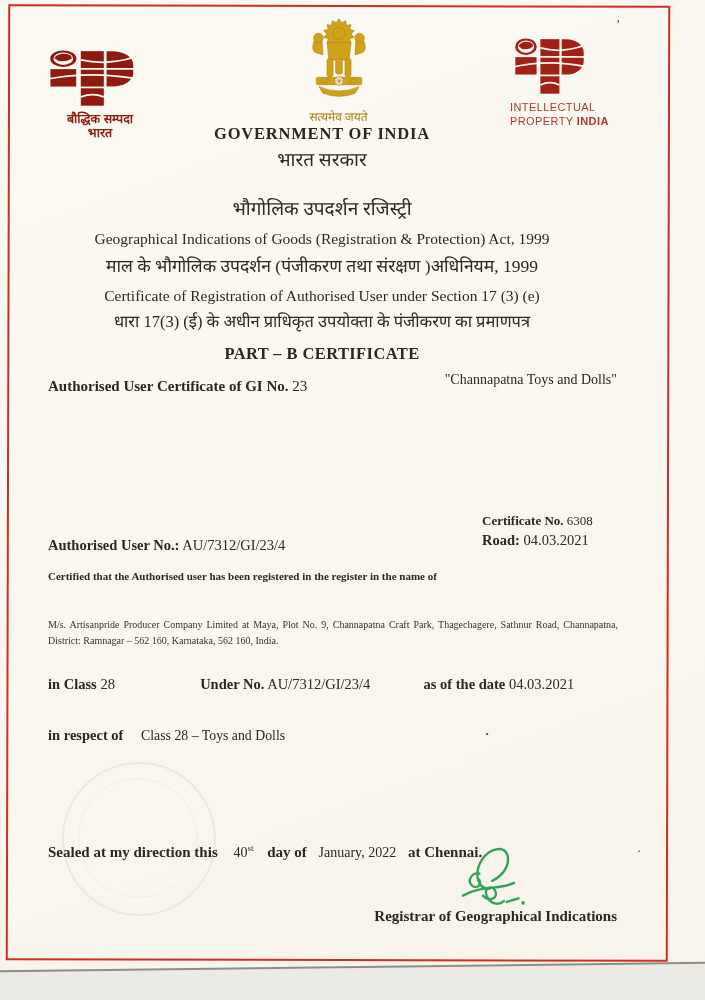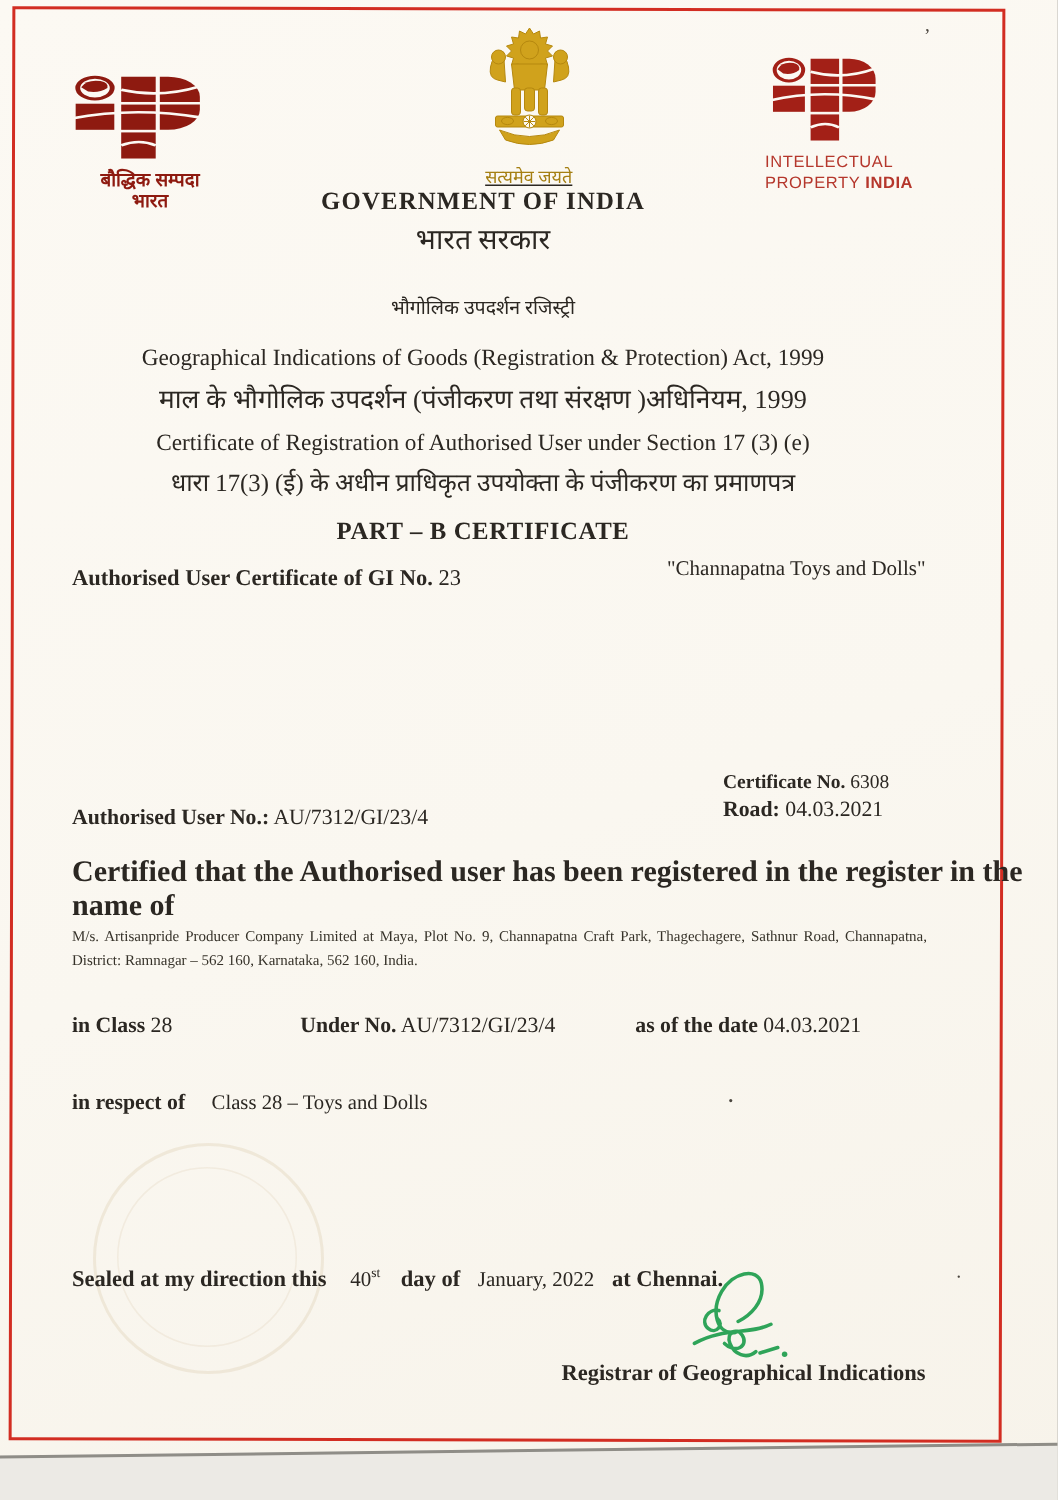--- a/index.html
+++ b/index.html
@@ -6,32 +6,32 @@
   .paper{position:relative;width:705px;height:1000px;background:linear-gradient(160deg,#fcf9f3 0%,#faf7f0 55%,#f7f3ea 100%);font-family:"Liberation Serif",serif;color:#2b2722;}
   .abs{position:absolute;}
   .border-frame{left:7px;top:5px;width:658px;height:952px;border:2px solid #d22d22;transform:rotate(.15deg);}
   .center-col{left:36px;width:572px;text-align:center;}
   .bold{font-weight:bold;}
   .sans{font-family:"Liberation Sans",sans-serif;}
   .hi{font-family:"Liberation Serif","DejaVu Sans",serif;}
   .govt-en{top:124px;font-size:16.5px;letter-spacing:.8px;}
   .govt-hi{top:146px;font-size:19px;}
   .reg-en{top:173px;font-size:15.5px;letter-spacing:.4px;}
-  .reg-hi{top:195px;font-size:13px;}
+  .reg-hi{top:195px;font-size:19px;}
   .act-en{top:230px;font-size:15.5px;}
   .act-hi{top:253px;font-size:17.5px;}
   .sec-en{top:287px;font-size:15.5px;}
   .sec-hi{top:309px;font-size:16.5px;}
   .part-title{top:344px;font-size:16.5px;letter-spacing:.4px;}
   .gi-line{left:48px;top:378px;font-size:15px;}
   .gi-name{right:88px;top:372px;font-size:14px;}
   .cert-no{left:482px;top:513px;font-size:13px;}
   .cert-date{left:482px;top:532px;font-size:14.5px;}
   .user-no{left:48px;top:537px;font-size:14.5px;}
-  .certified{left:48px;top:570px;font-size:20px;}
+  .certified{left:48px;top:570px;font-size:11px;}
   .registrant{left:48px;top:601px;width:570px;font-size:10px;line-height:1.6;text-align:justify;color:#363229;margin-top:16px;}
   .class-row{left:48px;top:676px;font-size:14.5px;width:580px;}
   .respect-row{left:48px;top:727px;font-size:14.5px;}
   .sealed-row{left:48px;top:843px;font-size:15px;}
   .registrar{right:88px;top:908px;font-size:15px;}
   .val{font-weight:normal;}
   .ip-caption{color:#8e1a10;font-weight:bold;font-size:12.5px;line-height:1.15;text-align:center;}
   .ipr-text{color:#b5372c;font-size:11px;letter-spacing:.4px;line-height:1.3;}
   .motto{color:#a57f12;font-size:12px;text-align:center;}
   .seal-ghost{left:62px;top:762px;width:150px;height:150px;border-radius:50%;border:2px solid rgba(205,180,140,.22);}
@@ -65,21 +65,21 @@
       <path d="M4 50 Q50 36 98 49" stroke="#fcf9f3" stroke-width="3" fill="none"></path>
       <path d="M40 17 Q68 27 97 13" stroke="#fcf9f3" stroke-width="3" fill="none"></path>
       <path d="M40 81 Q53 73 65 81" stroke="#fcf9f3" stroke-width="3" fill="none"></path>
     </svg>
     <div class="ip-caption sans">
       <div>बौद्धिक सम्पदा</div>
       <div>भारत</div>
     </div>
   </div>
 
-  <div class="abs" style="left:280px;top:16px;width:145px;text-align:center;text-decoration:underline;">
+  <div class="abs" style="left:266px;top:16px;width:145px;text-align:center;">
     <svg width="92" height="88" viewBox="0 0 120 132">
       <g fill="#d0a21c" stroke="#b5880f" stroke-width="1">
         <path d="M60 4 l4 6 6-3 1 7 7-1-2 7 7 2-5 5 5 5-7 2 2 7-7-1-1 7-6-3-4 6-4-6-6 3-1-7-7 1 2-7-7-2 5-5-5-5 7-2-2-7 7 1 1-7 6 3z"></path>
         <circle cx="60" cy="26" r="9"></circle>
         <path d="M34 28 q-11 3 -13 15 q-2 11 7 13 l8 2 z"></path>
         <path d="M86 28 q11 3 13 15 q2 11 -7 13 l-8 2 z"></path>
         <circle cx="29" cy="33" r="7"></circle>
         <circle cx="91" cy="33" r="7"></circle>
         <path d="M42 40 h36 l-3 26 h-30 z"></path>
         <rect x="42" y="64" width="9" height="27" rx="3"></rect>

